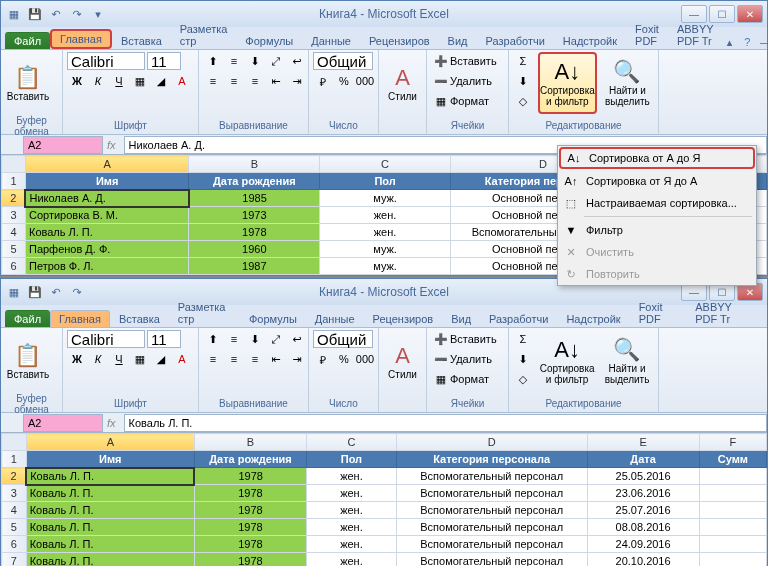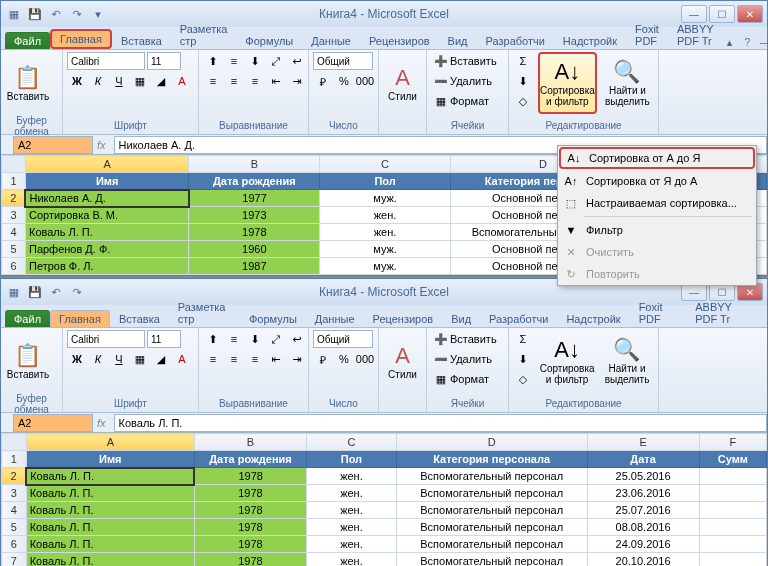--- a/index.html
+++ b/index.html
@@ -21,29 +21,29 @@
 .help-icons span { width:14px; height:14px; display:flex; align-items:center; justify-content:center; cursor:pointer; }
 .ribbon { background:linear-gradient(#f4f7fc,#e2eaf4); border-top:1px solid #aabfd6; border-bottom:1px solid #aabfd6; display:flex; height:86px; }
 .group { border-right:1px solid #c0cfe0; padding:2px 4px; display:flex; flex-direction:column; }
 .group-body { flex:1; display:flex; align-items:flex-start; gap:4px; }
 .group-label { text-align:center; font-size:10px; color:#4a6a9a; padding:1px 0; }
 .big-btn { display:flex; flex-direction:column; align-items:center; justify-content:center; width:46px; height:62px; cursor:pointer; }
 .big-btn .icon { font-size:22px; }
 .big-btn .lbl { font-size:10px; text-align:center; line-height:1.1; }
 .stack { display:flex; flex-direction:column; gap:2px; }
 .font-row { display:flex; gap:2px; align-items:center; }
-.combo { background:#fff; border:1px solid #a0b4cc; height:18px; display:flex; align-items:center; padding:0 3px; font-size:10px; }
+.combo { background:#fff; border:1px solid #a0b4cc; height:18px; display:flex; align-items:center; padding:0 3px; font-size:15px; }
 .small-btns { display:flex; gap:1px; }
 .small-btn { width:20px; height:18px; border:1px solid transparent; display:flex; align-items:center; justify-content:center; font-size:11px; cursor:pointer; }
 .cell-btn { display:flex; align-items:center; gap:2px; height:18px; padding:0 3px; cursor:pointer; font-size:11px; }
 .cell-btn .ico { width:14px; text-align:center; }
 .sort-btn { border:1px solid #f0c040; background:linear-gradient(#fff8e0,#ffe8a0); border-radius:3px; }
 .highlight-red { border:2px solid #d04040 !important; border-radius:4px; position:relative; z-index:5; }
 .formula-bar { display:flex; height:20px; background:#e8eef6; border-bottom:1px solid #a0b4cc; align-items:center; }
-.name-box { width:80px; background:#fdba74; border:1px solid #a0b4cc; height:18px; padding:0 4px; display:flex; align-items:center; margin-left:12px; }
+.name-box { width:80px; background:#f9a8d4; border:1px solid #a0b4cc; height:18px; padding:0 4px; display:flex; align-items:center; margin-left:22px; }
 .fx-btns { display:flex; gap:2px; margin:12px 4px; }
 .fx-label { font-style:italic; color:#888; margin-right:4px; }
 .formula-input { flex:1; background:#fff; border:1px solid #a0b4cc; height:18px; padding:0 4px; display:flex; align-items:center; }
 .grid-container { background:#fff; position:relative; }
 .grid { border-collapse:collapse; width:100%; }
 .grid th, .grid td { border:1px solid #d0d7e5; height:17px; font-size:11px; padding:0 3px; text-align:left; white-space:nowrap; overflow:hidden; }
 .grid th { background:linear-gradient(#f5f8fc,#e4ebf4); text-align:center; font-weight:normal; color:#333; }
 .grid th.row-hdr { width:22px; background:linear-gradient(90deg,#f5f8fc,#e4ebf4); }
 .grid th.corner { background:#e4ebf4; }
 .grid tr.header-row td { background:#4a7ab0; color:#fff; font-weight:bold; text-align:center; border-color:#3a6a9a; }
@@ -239,21 +239,21 @@
             <th class="row-hdr">1</th>
             <td>Имя</td>
             <td>Дата рождения</td>
             <td>Пол</td>
             <td>Категория персонала</td>
             <td></td>
           </tr>
           <tr>
             <th class="row-hdr selected-hdr">2</th>
             <td class=" green selected">Николаев А. Д.</td>
-            <td class=" green center">1977</td>
+            <td class=" green center">1985</td>
             <td class=" center">муж.</td>
             <td class=" center">Основной персонал</td>
             <td class=" center"></td>
           </tr>
           <tr>
             <th class="row-hdr ">3</th>
             <td class=" green">Сортировка В. М.</td>
             <td class=" green center">1973</td>
             <td class=" center">жен.</td>
             <td class=" center">Основной персонал</td>

